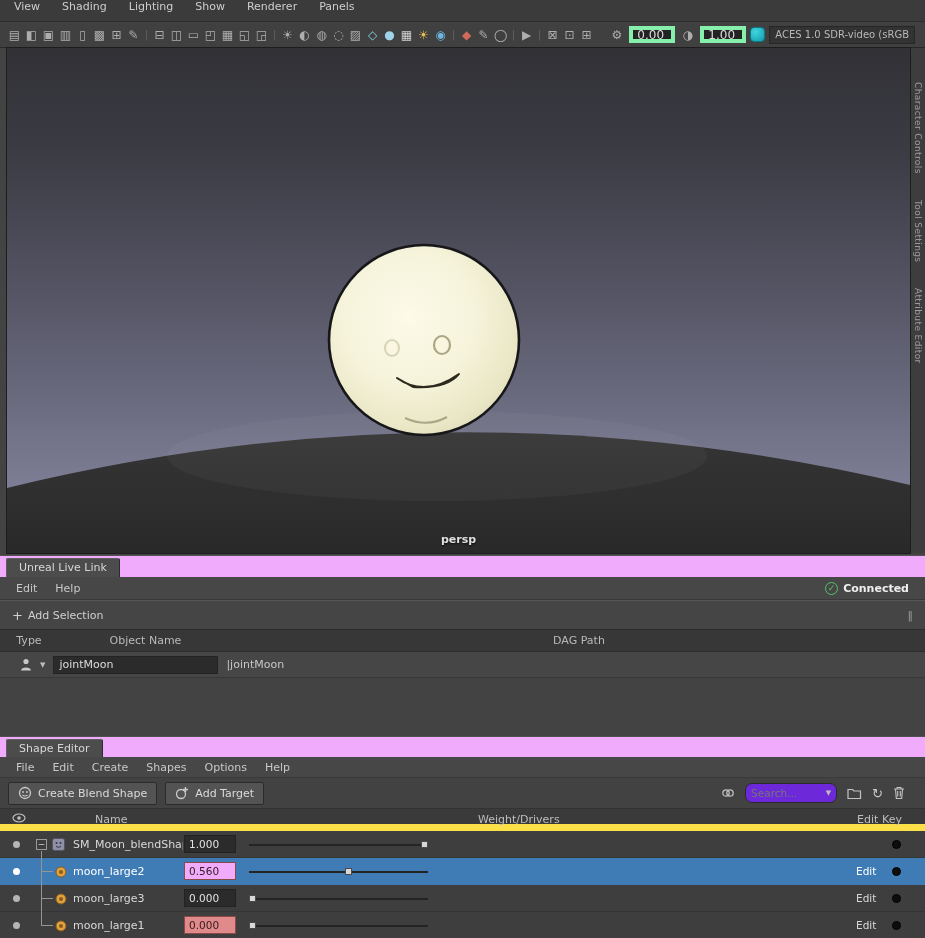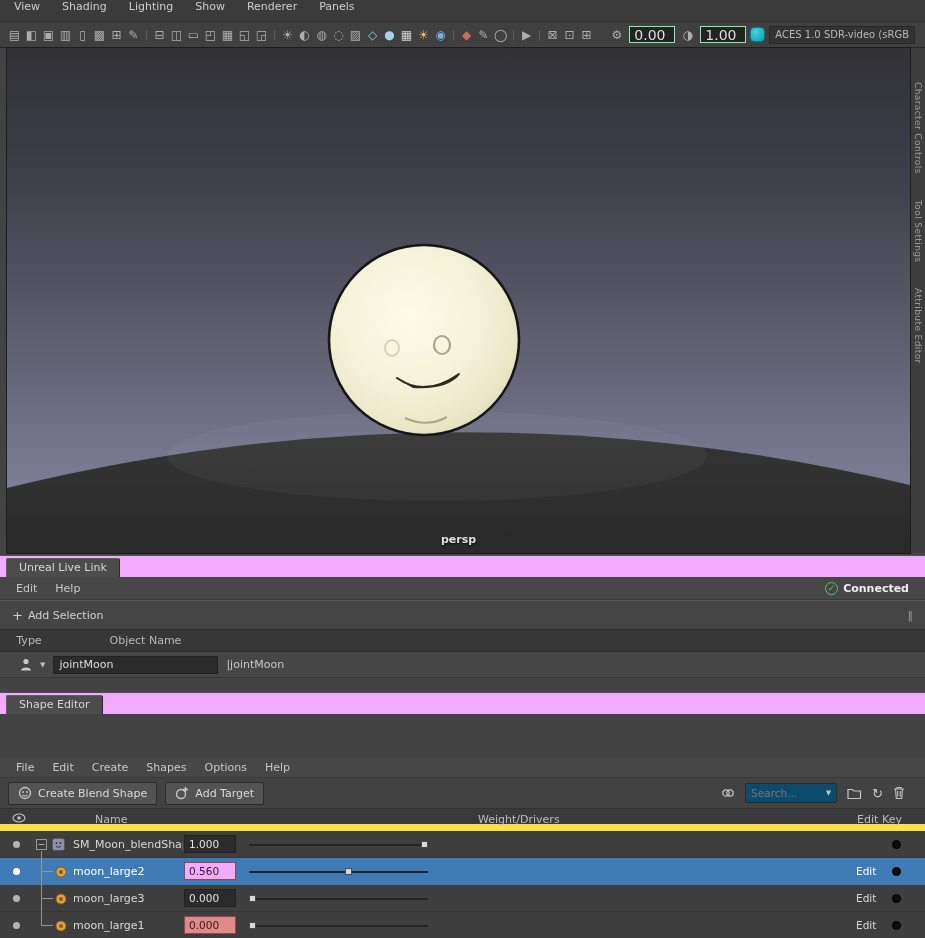--- a/index.html
+++ b/index.html
@@ -12,22 +12,22 @@
            border-bottom:1px solid #2e2e2e;display:flex;gap:22px;padding:0 14px}
   .menubar span{color:#cdcdcd}
 
   
   .vtoolbar{position:absolute;left:0;top:22px;width:100%;height:26px;background:#404040;
             border-bottom:1px solid #282828;display:flex;align-items:center;padding:0 6px}
   .tbi-wrap{display:flex;align-items:center}
   .tbi{width:17px;text-align:center;font-size:12px;color:#aeaeae;line-height:1;flex:0 0 auto}
   .tbi.sep{width:9px;color:#5f5f5f;font-size:11px}
   .tb-right{margin-left:auto;display:flex;align-items:center;gap:4px;padding-right:4px}
-  .numfield{width:46px;height:17px;background:#232323;border:1px solid #86efac;color:#ddd;
-            font-size:14px;padding:0 4px;font-family:inherit}
+  .numfield{width:46px;height:17px;background:#232323;border:4px solid #86efac;color:#ddd;
+            font-size:12px;padding:0 4px;font-family:inherit}
   .aces-badge{width:15px;height:15px;border-radius:4px;display:inline-block;
               background:radial-gradient(circle at 35% 30%,#43d4e0,#0f9dad);border:1px solid #0a7a87}
   .aces-label{font-size:10px;color:#b8b8b8;background:#333;border:1px solid #262626;height:18px;
               line-height:16px;padding:0 5px;white-space:nowrap;overflow:hidden;max-width:152px}
 
   
   .viewport{position:absolute;left:7px;top:48px;width:903px;height:505px;outline:1px solid #1d1d1d;
             background:linear-gradient(180deg,#313136 0%,#3b3b44 20%,#515160 45%,#6b6b80 70%,#7e7e96 88%,#8888a0 100%)}
   .vp-svg{position:absolute;left:0;top:0}
   .persp{position:absolute;left:0;right:0;bottom:7px;text-align:center;color:#e0e0e0;
@@ -62,28 +62,28 @@
              grid-template-columns:58px 175px 1fr;align-items:center;color:#b9b9b9}
   .ll-header span{text-align:center}
   .ll-row{position:absolute;left:0;top:652px;width:100%;height:26px;background:#464646;
           border-bottom:1px solid #383838;display:flex;align-items:center;padding-left:20px;gap:8px}
   .dd{font-size:7px;color:#bdbdbd}
   .name-input{width:165px;height:18px;background:#2b2b2b;border:1px solid #232323;color:#dcdcdc;
               font-size:11px;padding:0 5px;font-family:inherit}
   .dag{color:#c6c6c6}
 
   
-  .se-tabstrip{top:692px}
+  .se-tabstrip{top:736px}
   .se-menurow{top:757px;height:21px}
   .se-toolbar{position:absolute;left:0;top:778px;width:100%;height:31px;background:#424242;
               border-bottom:1px solid #333;display:flex;align-items:center;padding:0 8px;gap:8px}
   .btn{display:flex;align-items:center;gap:6px;background:#535353;border:1px solid #2b2b2b;
        border-radius:2px;height:23px;padding:0 9px;color:#dadada}
   .right-tools{margin-left:auto;display:flex;align-items:center;gap:10px;padding-right:12px}
-  .search{display:flex;align-items:center;background:#0c4a6e;border:1px solid #2b2b2b;border-radius:2px;
+  .search{display:flex;align-items:center;background:#6d28d9;border:1px solid #2b2b2b;border-radius:7px;
           height:20px;width:92px;padding:0 5px;gap:16px}
   .search input{flex:1;min-width:0;background:transparent;border:none;outline:none;color:#cfcfcf;
                 font-size:10.5px;font-family:inherit}
   .tool-glyph{color:#c4c4c4;font-size:13px;line-height:1}
   .se-header{position:absolute;left:0;top:809px;width:100%;height:22px;background:#3a3a3a;
              border-bottom:7px solid #fde047;color:#bdbdbd}
   .se-header span,.se-header svg{position:absolute;top:4px}
   .se-rows{position:absolute;left:0;top:831px;width:100%;height:107px;overflow:hidden}
   .srow{position:relative;height:27px;background:#3e3e3e;border-bottom:1px solid #353535}
   .srow.selected{border-bottom-color:transparent}
@@ -219,20 +219,21 @@
   <div class="addsel-row">
     <span class="addsel">
       <span class="plus">+</span>
       <span>Add Selection</span>
     </span>
     <span class="pauseic">‖</span>
   </div>
   <div class="ll-header">
     <span>Type</span>
     <span>Object Name</span>
+    <span>DAG Path</span>
   </div>
   <div class="ll-row">
     <svg width="12" height="13" viewBox="0 0 12 13">
       <circle cx="6" cy="3.5" r="2.6" fill="#c9c9c9"></circle>
       <path d="M1,12.5 C1,8.5 11,8.5 11,12.5 Z" fill="#c9c9c9"></path>
     </svg>
     <span class="dd">▼</span>
     <input class="name-input" value="jointMoon" style="">
     <span class="dag">|jointMoon</span>
   </div>

